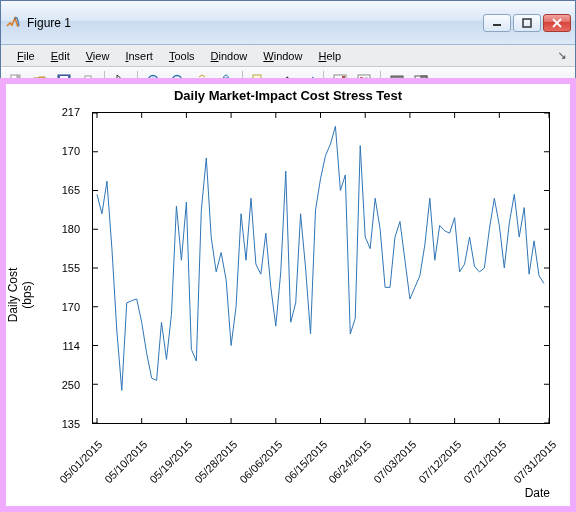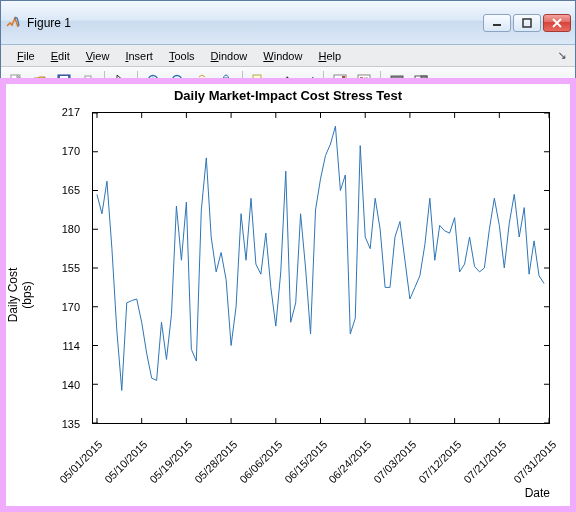--- a/index.html
+++ b/index.html
@@ -348,21 +348,21 @@
 <div class="plot-area">
   <div class="axes-outer">
     <div class="chart-title">Daily Market-Impact Cost Stress Test</div>
 
     <div class="ylabel" id="ylabel">Daily Cost
 (bps)</div>
     <div class="xlabel">Date</div>
 
     <div class="ytick-labels" id="yticklabels">
         <div class="ytick" style="top: 312px;">135</div>
-        <div class="ytick" style="top: 273px;">140</div>
+        <div class="ytick" style="top: 273px;">250</div>
         <div class="ytick" style="top: 234px;">114</div>
         <div class="ytick" style="top: 195px;">170</div>
         <div class="ytick" style="top: 156px;">155</div>
         <div class="ytick" style="top: 117px;">180</div>
         <div class="ytick" style="top: 78px;">165</div>
         <div class="ytick" style="top: 39px; text-align: center;">170</div>
         <div class="ytick" style="top: 0px;">217</div>
       </div>
 
     <div class="axes-box">

